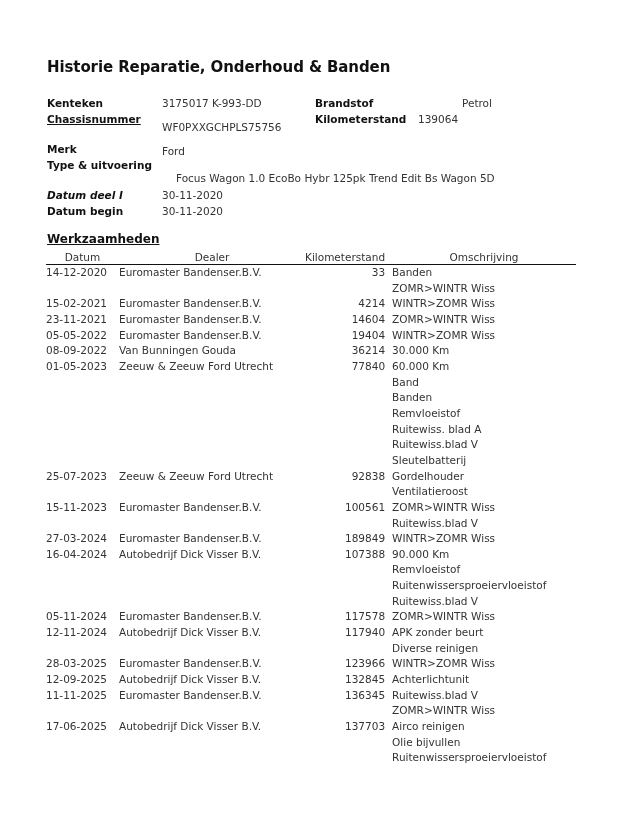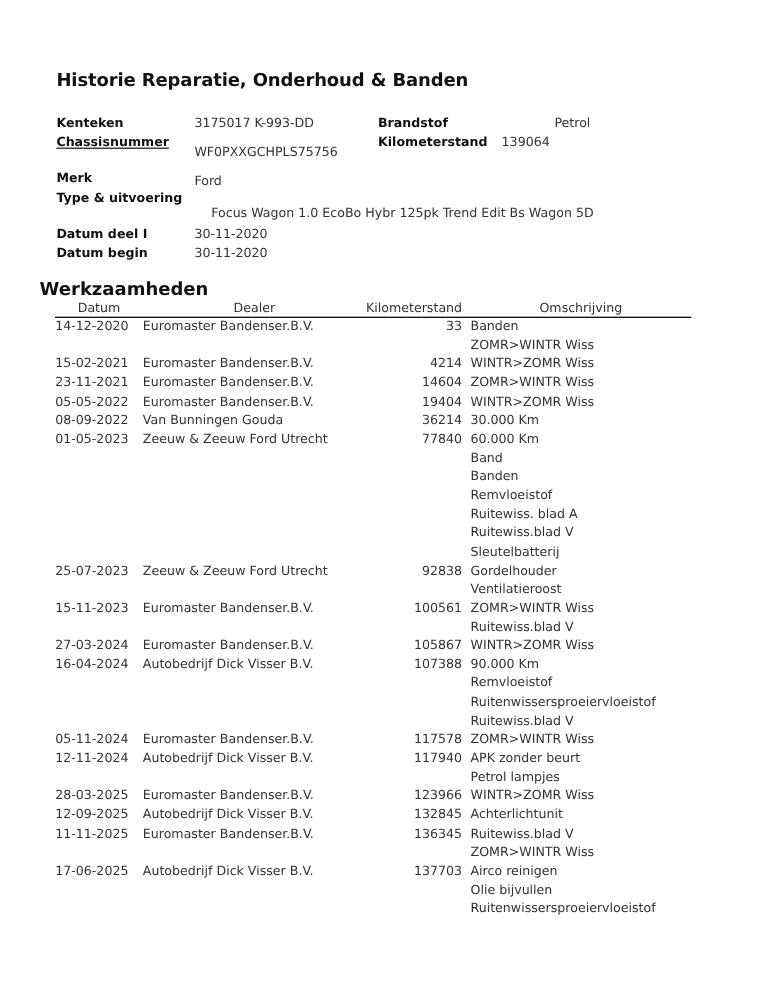--- a/index.html
+++ b/index.html
@@ -8,22 +8,22 @@
     font-family: "DejaVu Sans", sans-serif; color: #222;
   }
   .title {
     position: absolute; left: 47px; top: 58px;
     font-size: 15px; font-weight: bold; color: #111; letter-spacing: -0.1px;
   }
   .info { position: absolute; font-size: 10.5px; line-height: 16px; }
   .info .lbl { font-weight: bold; color: #111; position: absolute; white-space: nowrap; }
   .info .val { color: #333; position: absolute; white-space: nowrap; }
   .section-title {
-    position: absolute; left: 33px; top: 232px;
-    font-size: 15px; font-weight: bold; color: #111;
+    position: absolute; left: 47px; top: 232px;
+    font-size: 12px; font-weight: bold; color: #111; text-decoration: underline;
   }
   table.work {
     position: absolute; left: 46px; top: 248px; width: 530px;
     border-collapse: collapse; font-size: 10.5px; color: #333;
   }
   table.work th {
     font-weight: normal; text-align: center; padding: 0; height: 15px;
     border-bottom: 1.5px solid #111; color: #333; vertical-align: bottom; padding-bottom: 1px;
   }
   table.work td { padding: 0; height: 15.65px; vertical-align: top; white-space: nowrap; line-height: 15.65px; }
@@ -47,21 +47,21 @@
   <span class="val" style="left:162px;top:119px;">WF0PXXGCHPLS75756</span>
   <span class="lbl" style="left:315px;top:111px;">Kilometerstand</span>
   <span class="val" style="left:418px;top:111px;">139064</span>
 
   <span class="lbl" style="left:47px;top:141px;">Merk</span>
   <span class="val" style="left:162px;top:143px;">Ford</span>
 
   <span class="lbl" style="left:47px;top:157px;">Type &amp; uitvoering</span>
   <span class="val" style="left:162px;top:170px;margin-left:14px;">Focus Wagon 1.0 EcoBo Hybr 125pk Trend Edit Bs Wagon 5D</span>
 
-  <span class="lbl" style="left:47px;top:187px;">Datum deel I</span>
+  <span class="lbl" style="left:47px;top:187px;font-style:italic;">Datum deel I</span>
   <span class="val" style="left:162px;top:187px;">30-11-2020</span>
 
   <span class="lbl" style="left:47px;top:203px;">Datum begin</span>
   <span class="val" style="left:162px;top:203px;">30-11-2020</span>
 </div>
 
 <div class="section-title">Werkzaamheden</div>
 
 <table class="work">
   <thead>
@@ -171,21 +171,21 @@
       </tr>
       <tr>
         <td class="c-date"></td>
         <td class="c-dealer"></td>
         <td class="c-km"></td>
         <td class="c-desc">Ruitewiss.blad V</td>
       </tr>
       <tr>
         <td class="c-date">27-03-2024</td>
         <td class="c-dealer">Euromaster Bandenser.B.V.</td>
-        <td class="c-km">105867</td>
+        <td class="c-km">189849</td>
         <td class="c-desc">WINTR&gt;ZOMR Wiss</td>
       </tr>
       <tr>
         <td class="c-date">16-04-2024</td>
         <td class="c-dealer">Autobedrijf Dick Visser B.V.</td>
         <td class="c-km">107388</td>
         <td class="c-desc">90.000 Km</td>
       </tr>
       <tr>
         <td class="c-date"></td>
@@ -214,21 +214,21 @@
       <tr>
         <td class="c-date">12-11-2024</td>
         <td class="c-dealer">Autobedrijf Dick Visser B.V.</td>
         <td class="c-km">117940</td>
         <td class="c-desc">APK zonder beurt</td>
       </tr>
       <tr>
         <td class="c-date"></td>
         <td class="c-dealer"></td>
         <td class="c-km"></td>
-        <td class="c-desc">Petrol lampjes</td>
+        <td class="c-desc">Diverse reinigen</td>
       </tr>
       <tr>
         <td class="c-date">28-03-2025</td>
         <td class="c-dealer">Euromaster Bandenser.B.V.</td>
         <td class="c-km">123966</td>
         <td class="c-desc">WINTR&gt;ZOMR Wiss</td>
       </tr>
       <tr>
         <td class="c-date">12-09-2025</td>
         <td class="c-dealer">Autobedrijf Dick Visser B.V.</td>

